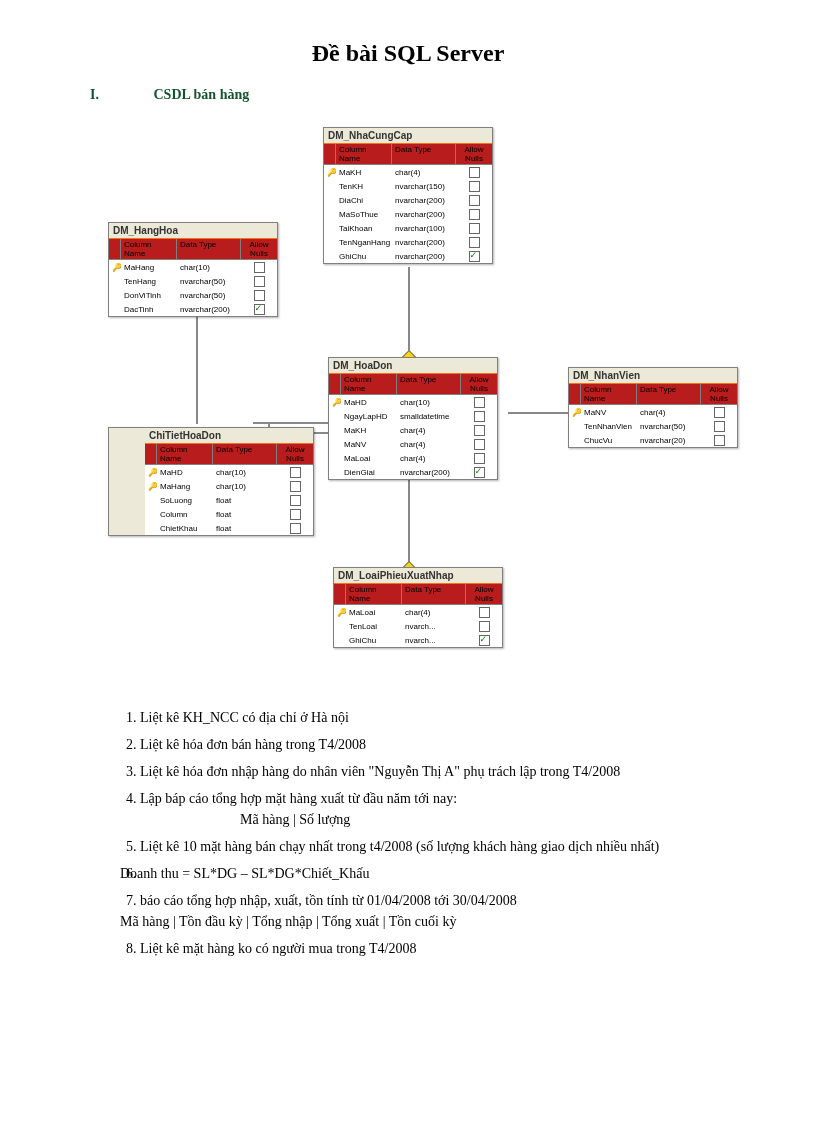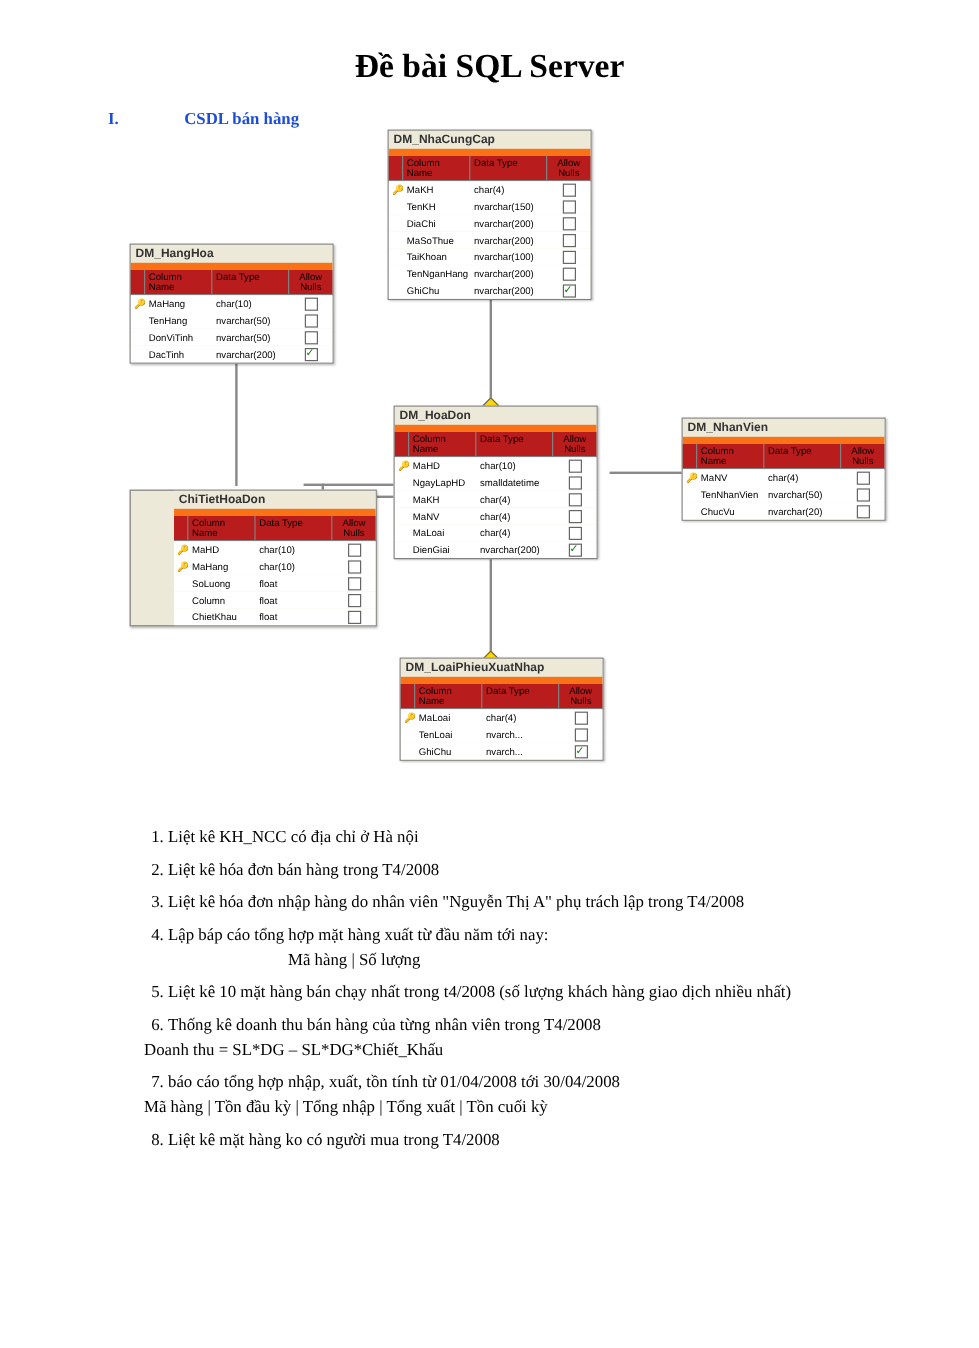--- a/index.html
+++ b/index.html
@@ -6,28 +6,28 @@
     margin: 0;
     padding: 40px 60px;
     font-family: "Times New Roman", serif;
     font-size: 14px;
     background: white;
     width: 816px;
     box-sizing: border-box;
   }
   .title {
     text-align: center;
-    font-size: 28px;
+    font-size: 24px;
     font-weight: bold;
     margin-bottom: 20px;
   }
   .section-header {
-    color: #1d4ed8;
+    color: #14532d;
     font-weight: bold;
-    margin-bottom: 0;
+    margin-bottom: 24px;
   }
   .roman {
     display: inline-block;
     width: 60px;
     margin-left: 30px;
   }
   .diagram-area {
     position: relative;
     height: 560px;
     margin: 0 auto;
@@ -39,21 +39,21 @@
     border: 1px solid #808080;
     font-family: Tahoma, Arial, sans-serif;
     font-size: 9px;
     box-shadow: 1px 1px 2px rgba(0,0,0,0.3);
   }
   .db-title {
     background: #ECE9D8;
     font-weight: bold;
     padding: 2px 4px;
     font-size: 10px;
-    border-bottom: 6px solid #f97316;
+    border-bottom: 1px solid #f97316;
     color: #333;
   }
   .db-header-row {
     display: flex;
     background: #b91c1c;
     border-bottom: 1px solid #808080;
     font-size: 8px;
   }
   .db-header-row > div {
     border-right: 1px solid #808080;
@@ -404,21 +404,20 @@
   <ol>
     <li>Liệt kê KH_NCC có địa chỉ ở Hà nội</li>
     <li>Liệt kê hóa đơn bán hàng trong T4/2008</li>
     <li>Liệt kê hóa đơn nhập hàng do nhân viên "Nguyễn Thị A" phụ trách lập trong T4/2008</li>
     <li>
       <span>Lập báp cáo tổng hợp mặt hàng xuất từ đầu năm tới nay:</span>
       <div class="indent-text">Mã hàng |   Số lượng</div>
     </li>
     <li>Liệt kê 10 mặt hàng bán chạy nhất trong t4/2008 (số lượng khách hàng giao dịch nhiều nhất)</li>
     <li>
-      <span>Thống kê doanh thu bán hàng của từng nhân viên trong T4/2008</span>
       <div class="neg-indent">Doanh thu = SL*DG – SL*DG*Chiết_Khấu</div>
     </li>
     <li>
       <span>báo cáo tổng hợp nhập, xuất, tồn tính từ 01/04/2008 tới 30/04/2008</span>
       <div class="neg-indent">Mã hàng | Tồn đầu kỳ | Tổng nhập | Tổng xuất | Tồn cuối kỳ</div>
     </li>
     <li>Liệt kê mặt hàng ko có người mua trong T4/2008</li>
   </ol>
 </div>
 

